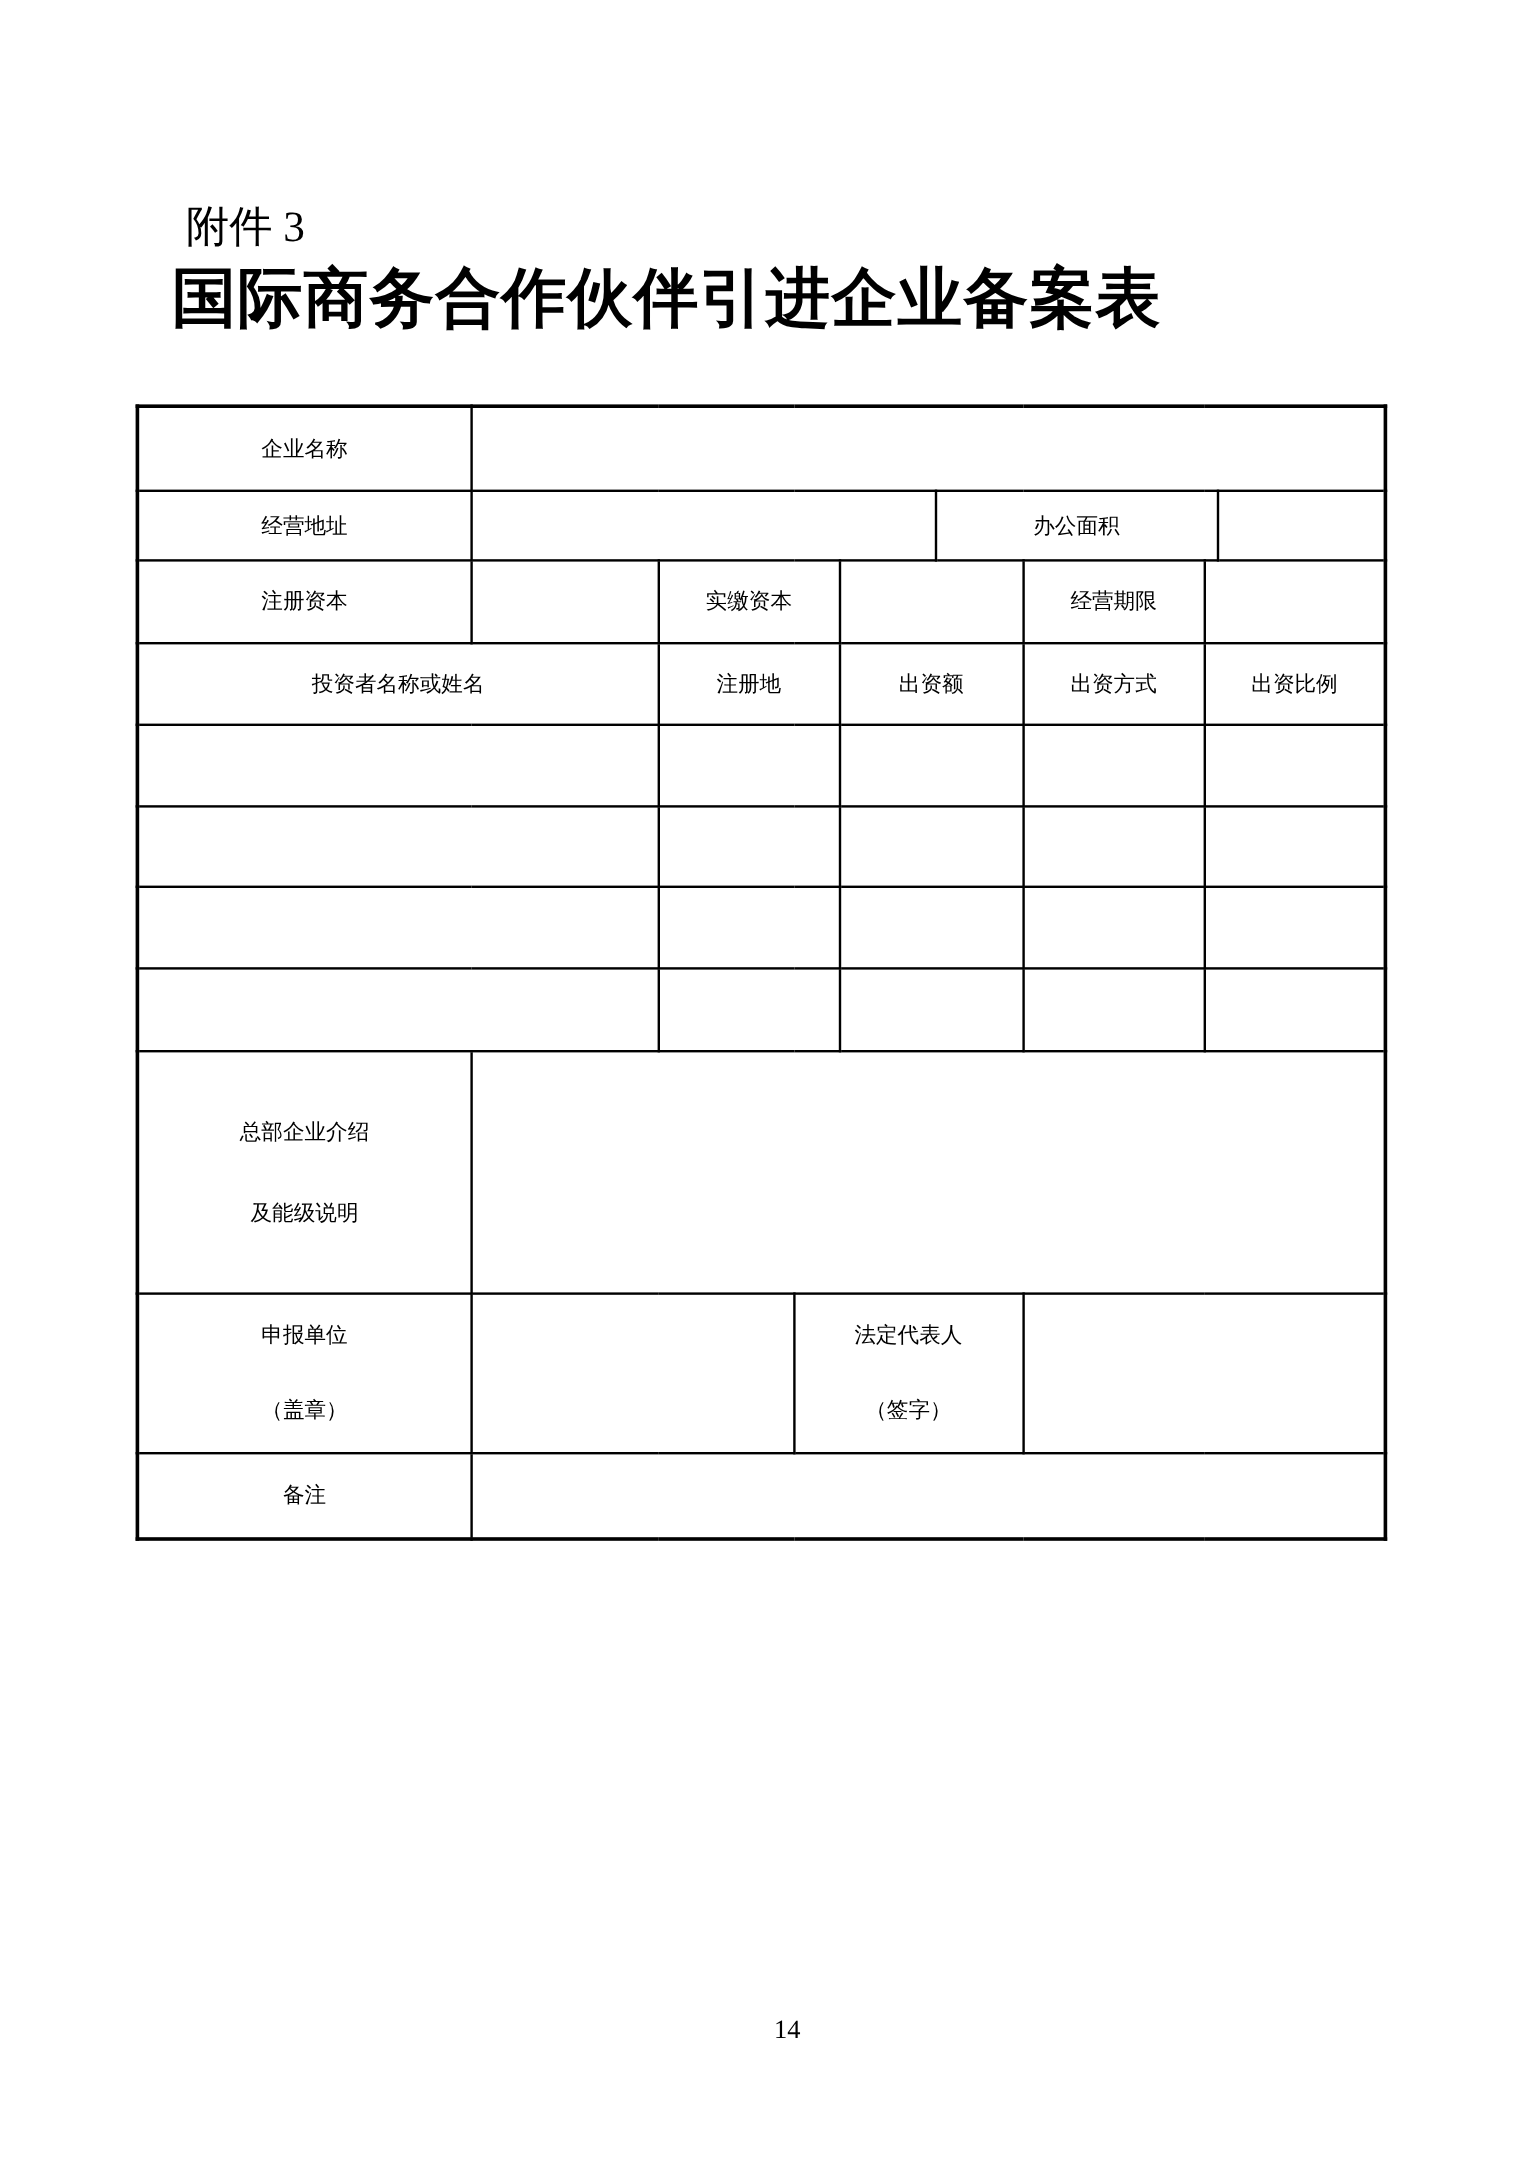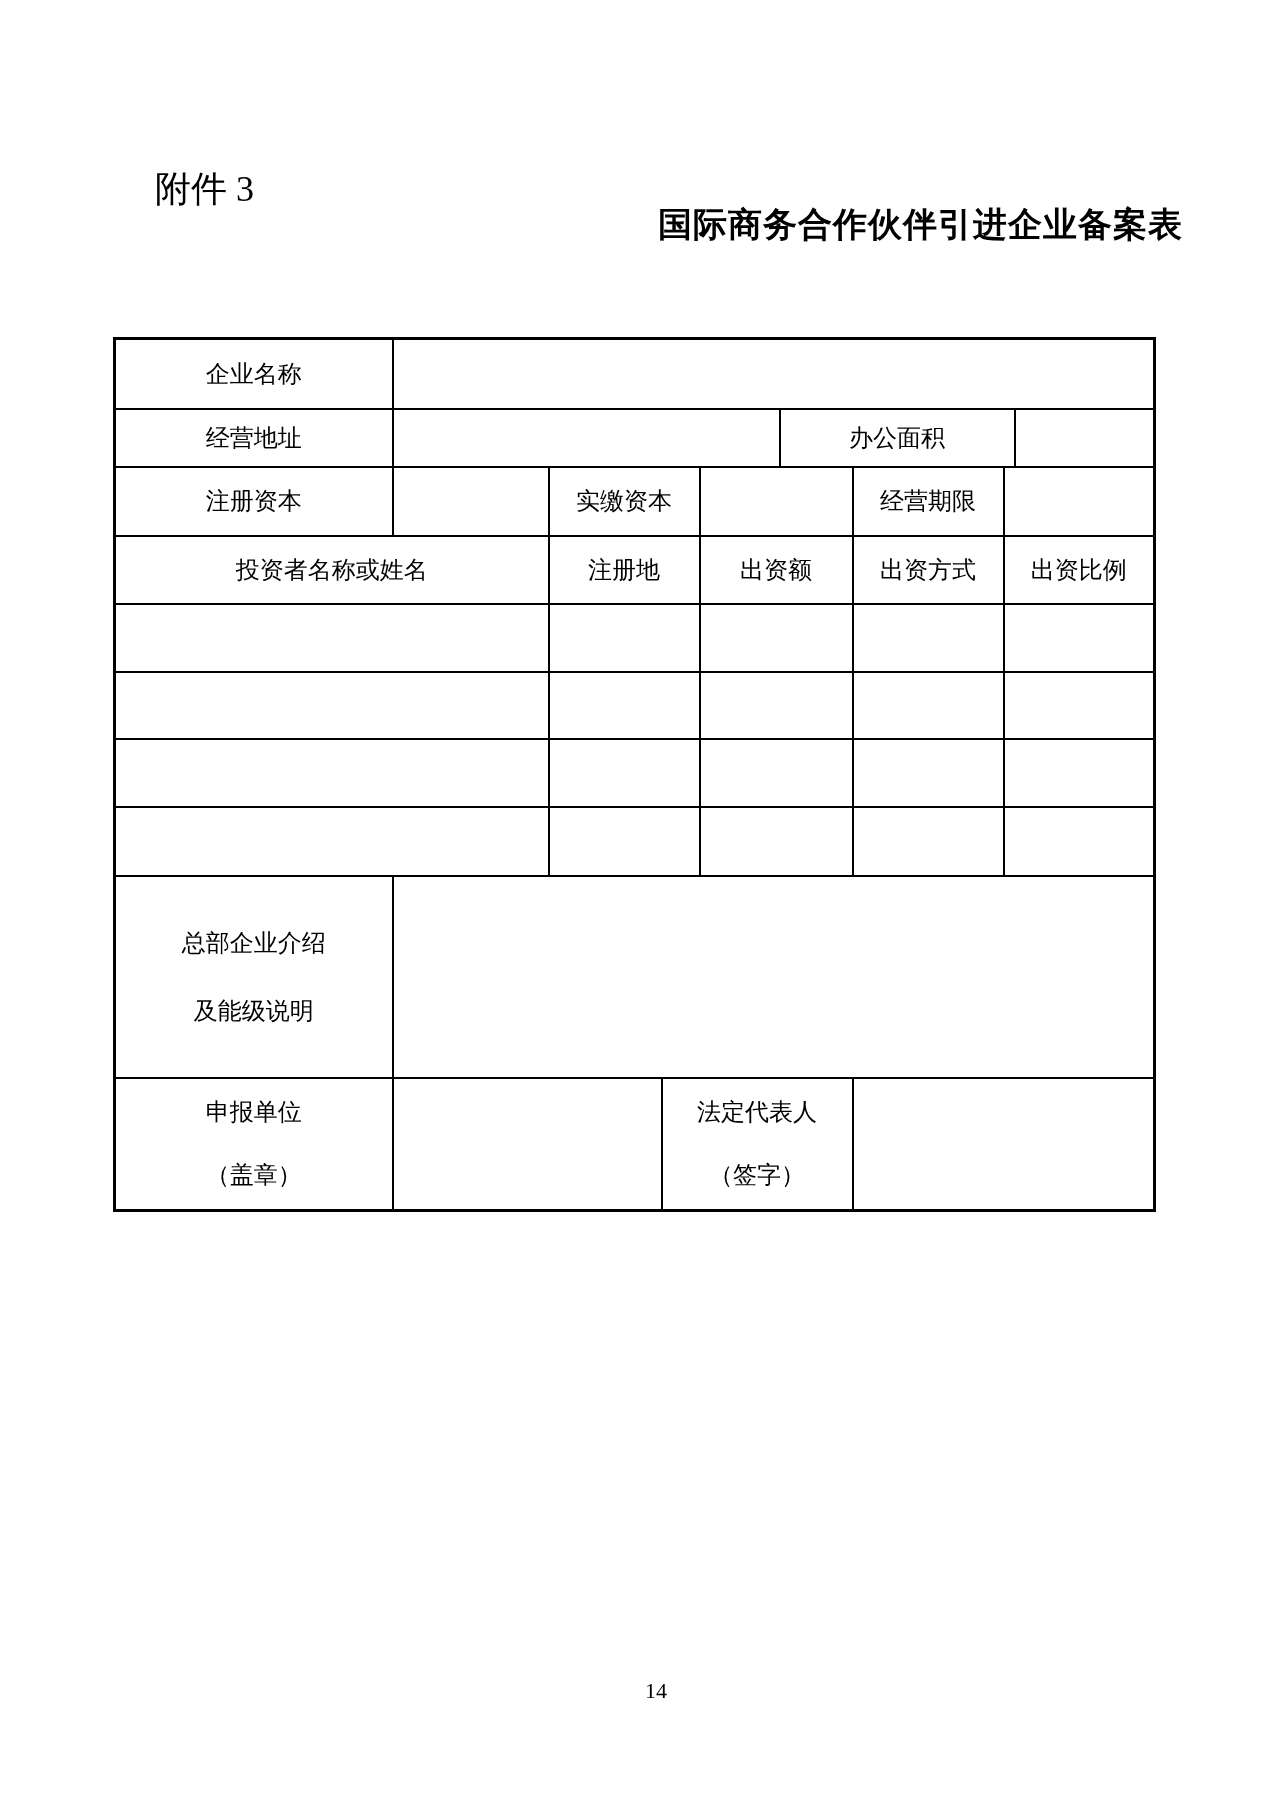--- a/index.html
+++ b/index.html
@@ -8,39 +8,39 @@
     background:#ffffff;
     position:relative;
     font-family:"Liberation Serif","DejaVu Serif",serif;
     color:#000;
   }
   .attachment{
     position:absolute;left:155px;top:170px;
     font-size:36px;line-height:1.1;
   }
   .doc-title{
-    position:absolute;left:143px;top:204px;width:1040px;
-    text-align:right;
+    position:absolute;left:143px;top:217px;width:1040px;
+    text-align:left;
     font-family:"Liberation Sans","DejaVu Sans",sans-serif;
-    font-weight:bold;font-size:34px;line-height:1.2;
+    font-weight:bold;font-size:54px;line-height:1.2;
     letter-spacing:1px;
   }
   table.form{
     position:absolute;left:113px;top:337px;
     width:1040px;
     border-collapse:collapse;
     table-layout:fixed;
     border:3px solid #000;
   }
   table.form td{
     border:2px solid #000;
     padding:0;
     text-align:center;
     vertical-align:middle;
-    font-size:24px;
+    font-size:18px;
     overflow:hidden;
   }
   td.two-line{line-height:68px;}
   td.two-line-sm{line-height:63px;}
   .pagenum{
     position:absolute;left:0;top:1678px;width:1280px;
     text-align:center;font-size:22px;padding-left:16px;
   }
 </style>
 </head>
@@ -139,16 +139,20 @@
       <div>（盖章）</div>
     </td>
     <td colspan="2"></td>
     <td colspan="3" class="two-line-sm">
       <div>法定代表人</div>
       <div>（签字）</div>
     </td>
     <td colspan="3"></td>
   </tr>
 
+  <tr style="height:72px">
+    <td>备注</td>
+    <td colspan="8"></td>
+  </tr>
 </tbody>
   </table>
 
 <div class="pagenum">14</div>
 
 </body></html>

